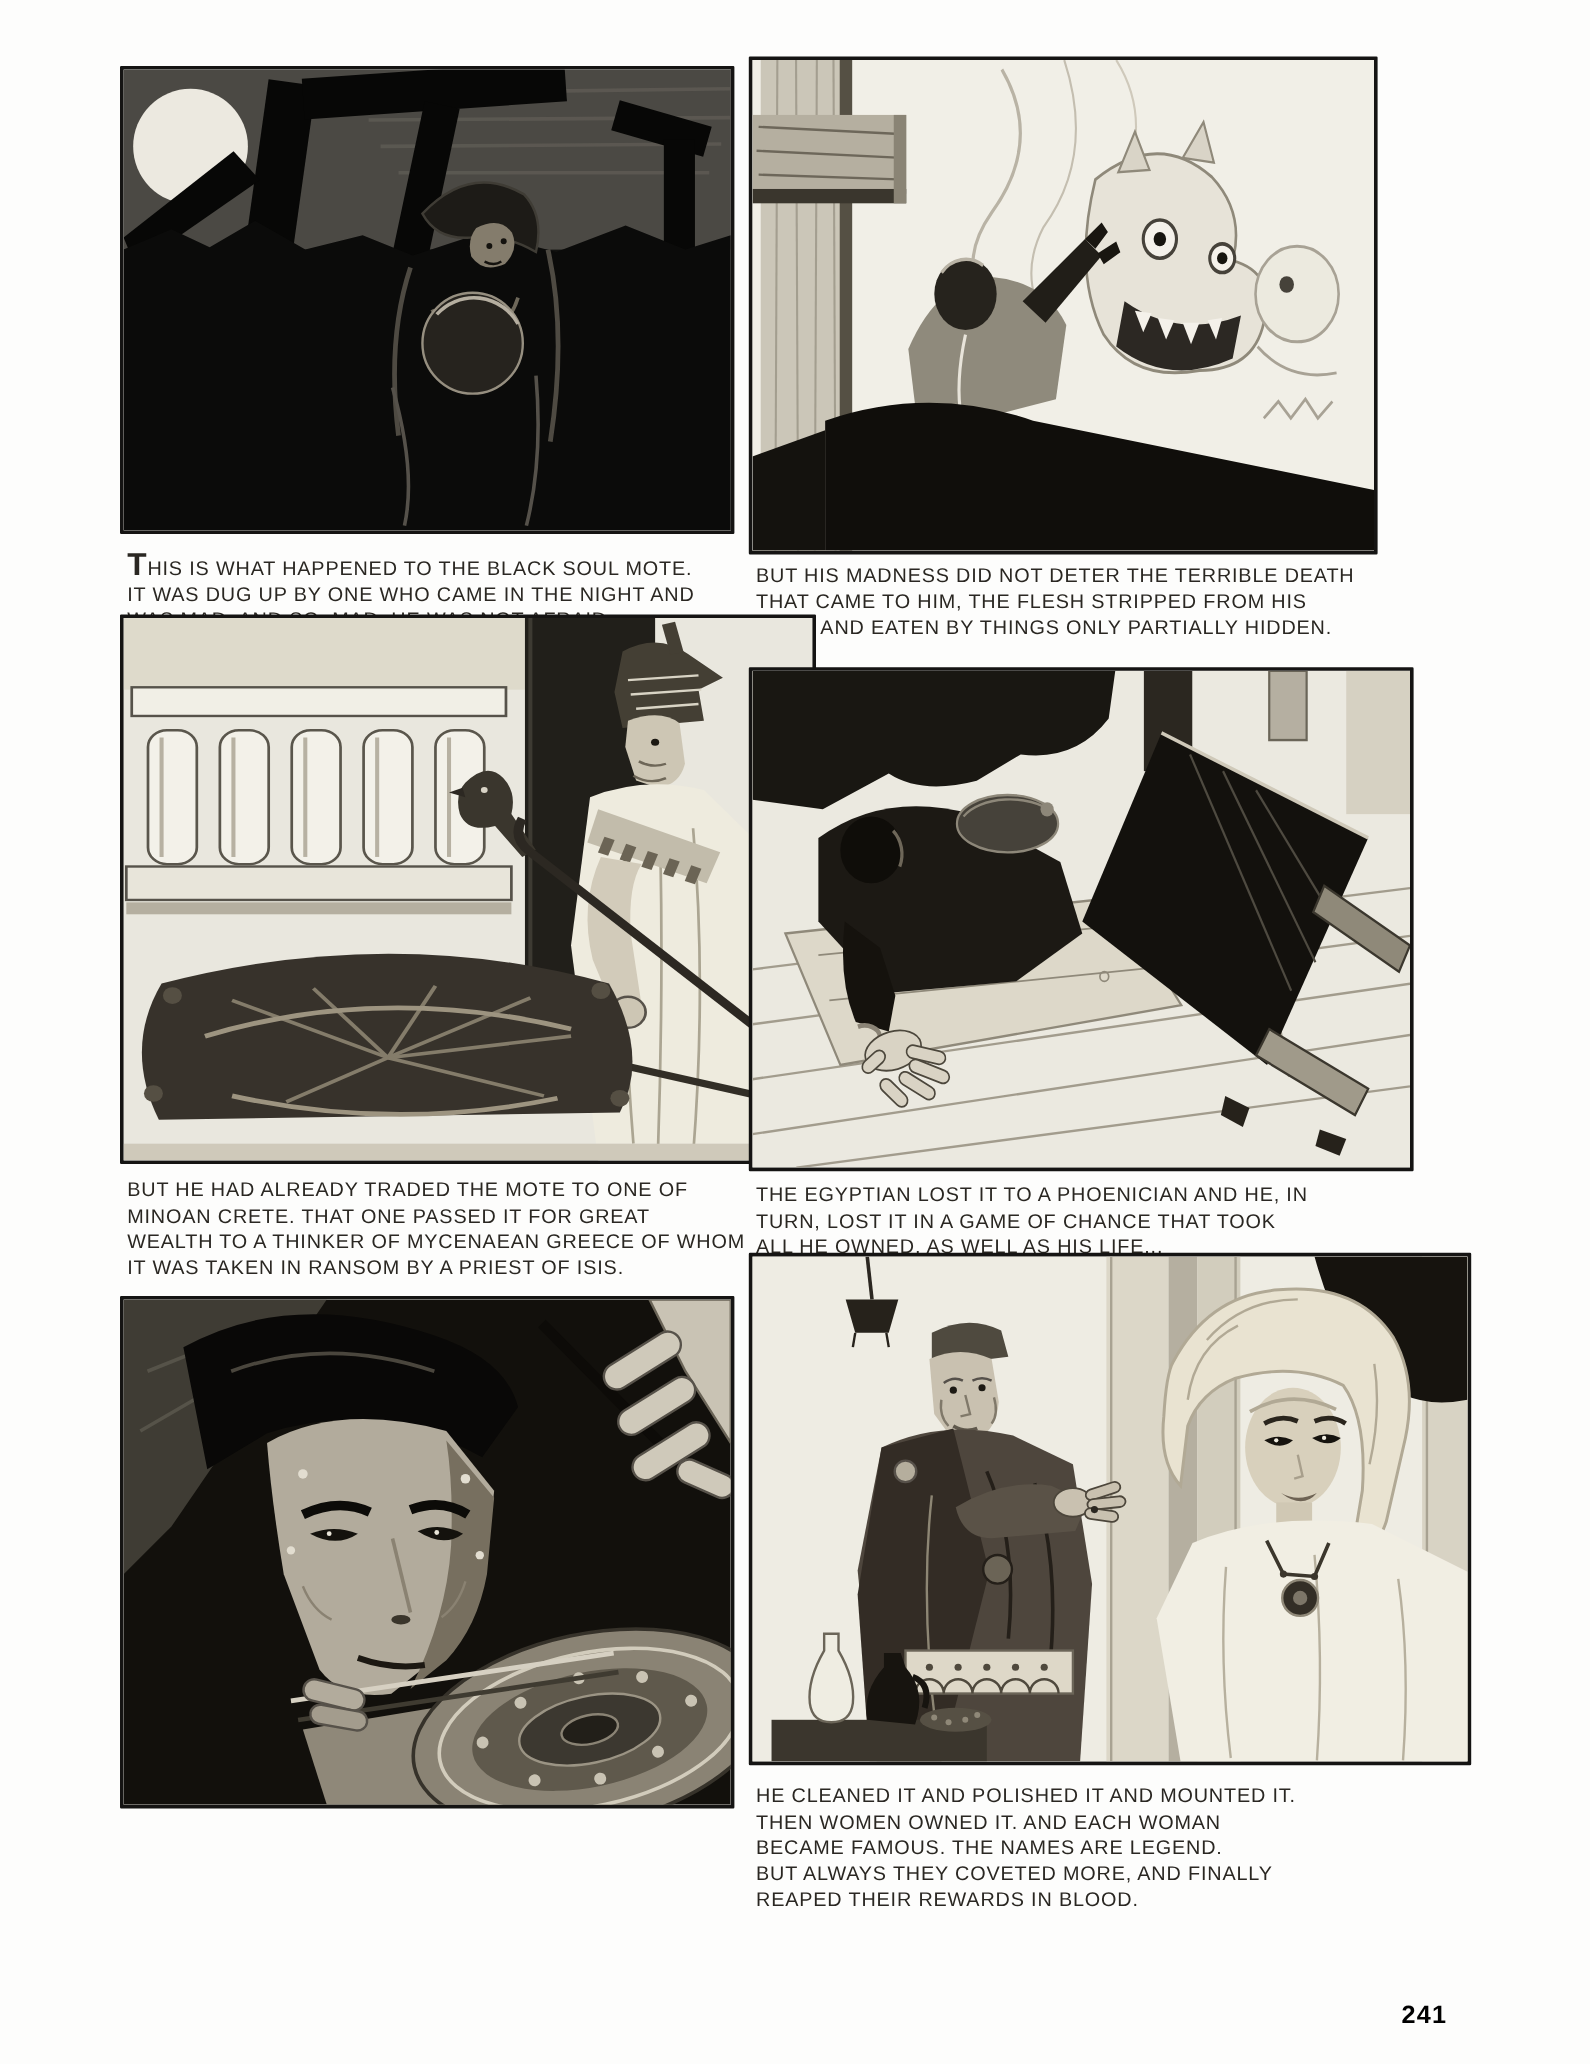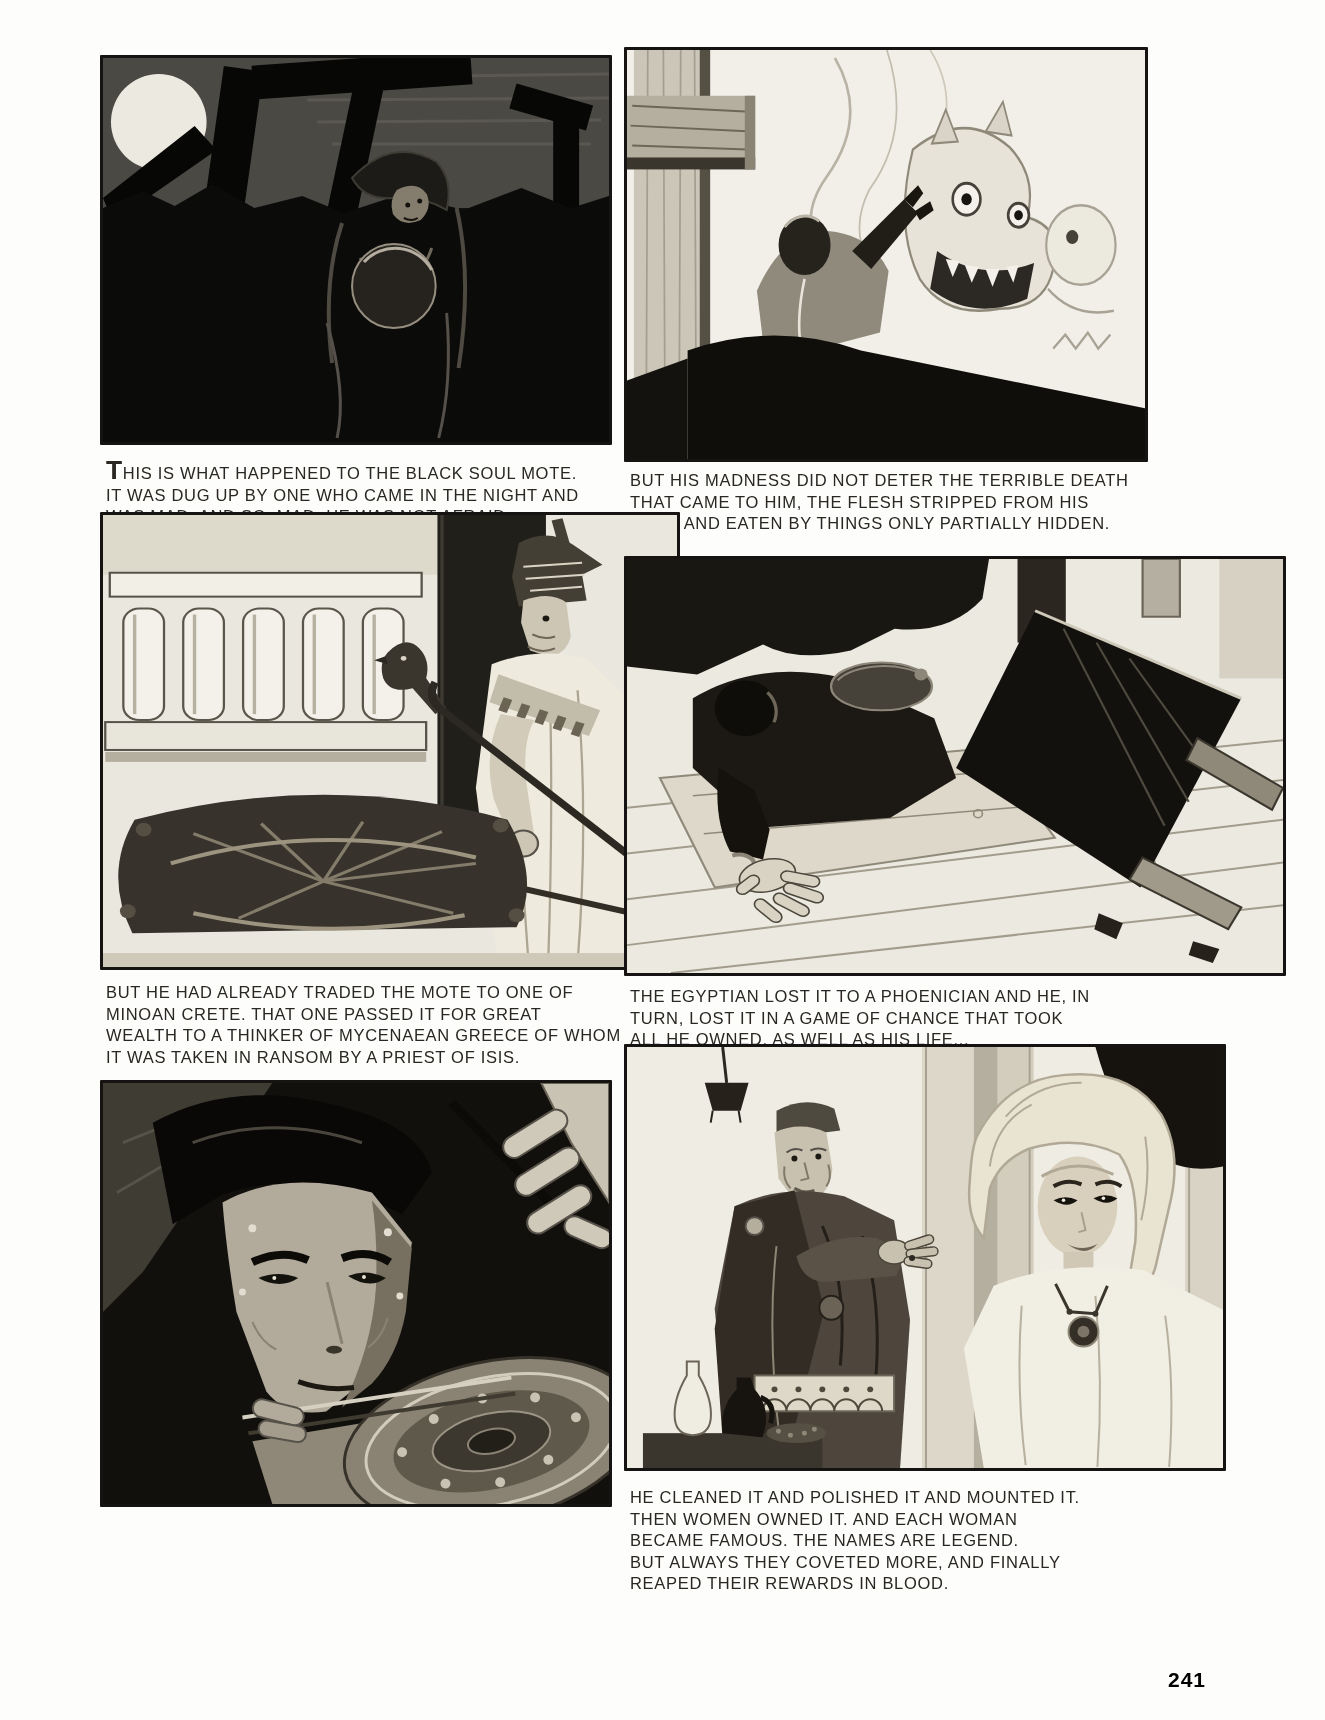--- a/index.html
+++ b/index.html
@@ -230,21 +230,21 @@
         </g>
         <rect x="0" y="440" width="508" height="14" fill="#cfc9ba"></rect>
       </svg>
     </div>
     <div class="caption" style="margin-top:12px;">BUT HE HAD ALREADY TRADED THE MOTE TO ONE OF
 MINOAN CRETE. THAT ONE PASSED IT FOR GREAT
 WEALTH TO A THINKER OF MYCENAEAN GREECE OF WHOM
 IT WAS TAKEN IN RANSOM BY A PRIEST OF ISIS.</div>
   </div>
 
-  <div class="panel-group" style="left:624px; top:556px; width:662px;">
+  <div class="panel-group" style="left:624px; top:556px; width:554px;">
     <div class="panel" style="height:420px;">
       <svg viewBox="0 0 598 416" preserveAspectRatio="none">
         <rect width="598" height="416" fill="#ebe9e0"></rect>
         <path d="M0,0 h330 l-6,40 q-30,36 -80,30 l-40,22 q-50,12 -80,-6 l-60,30 -64,-8 z" fill="#191712"></path>
         <rect x="356" y="0" width="44" height="84" fill="#2b2720"></rect>
         <rect x="470" y="0" width="34" height="58" fill="#b5afa1" stroke="#6a6558" stroke-width="2"></rect>
         <rect x="540" y="0" width="58" height="120" fill="#d6d1c2"></rect>
         <g stroke="#a29c8d" stroke-width="2">
           <line x1="0" y1="250" x2="598" y2="182"></line>
             <line x1="0" y1="296" x2="598" y2="222"></line>

